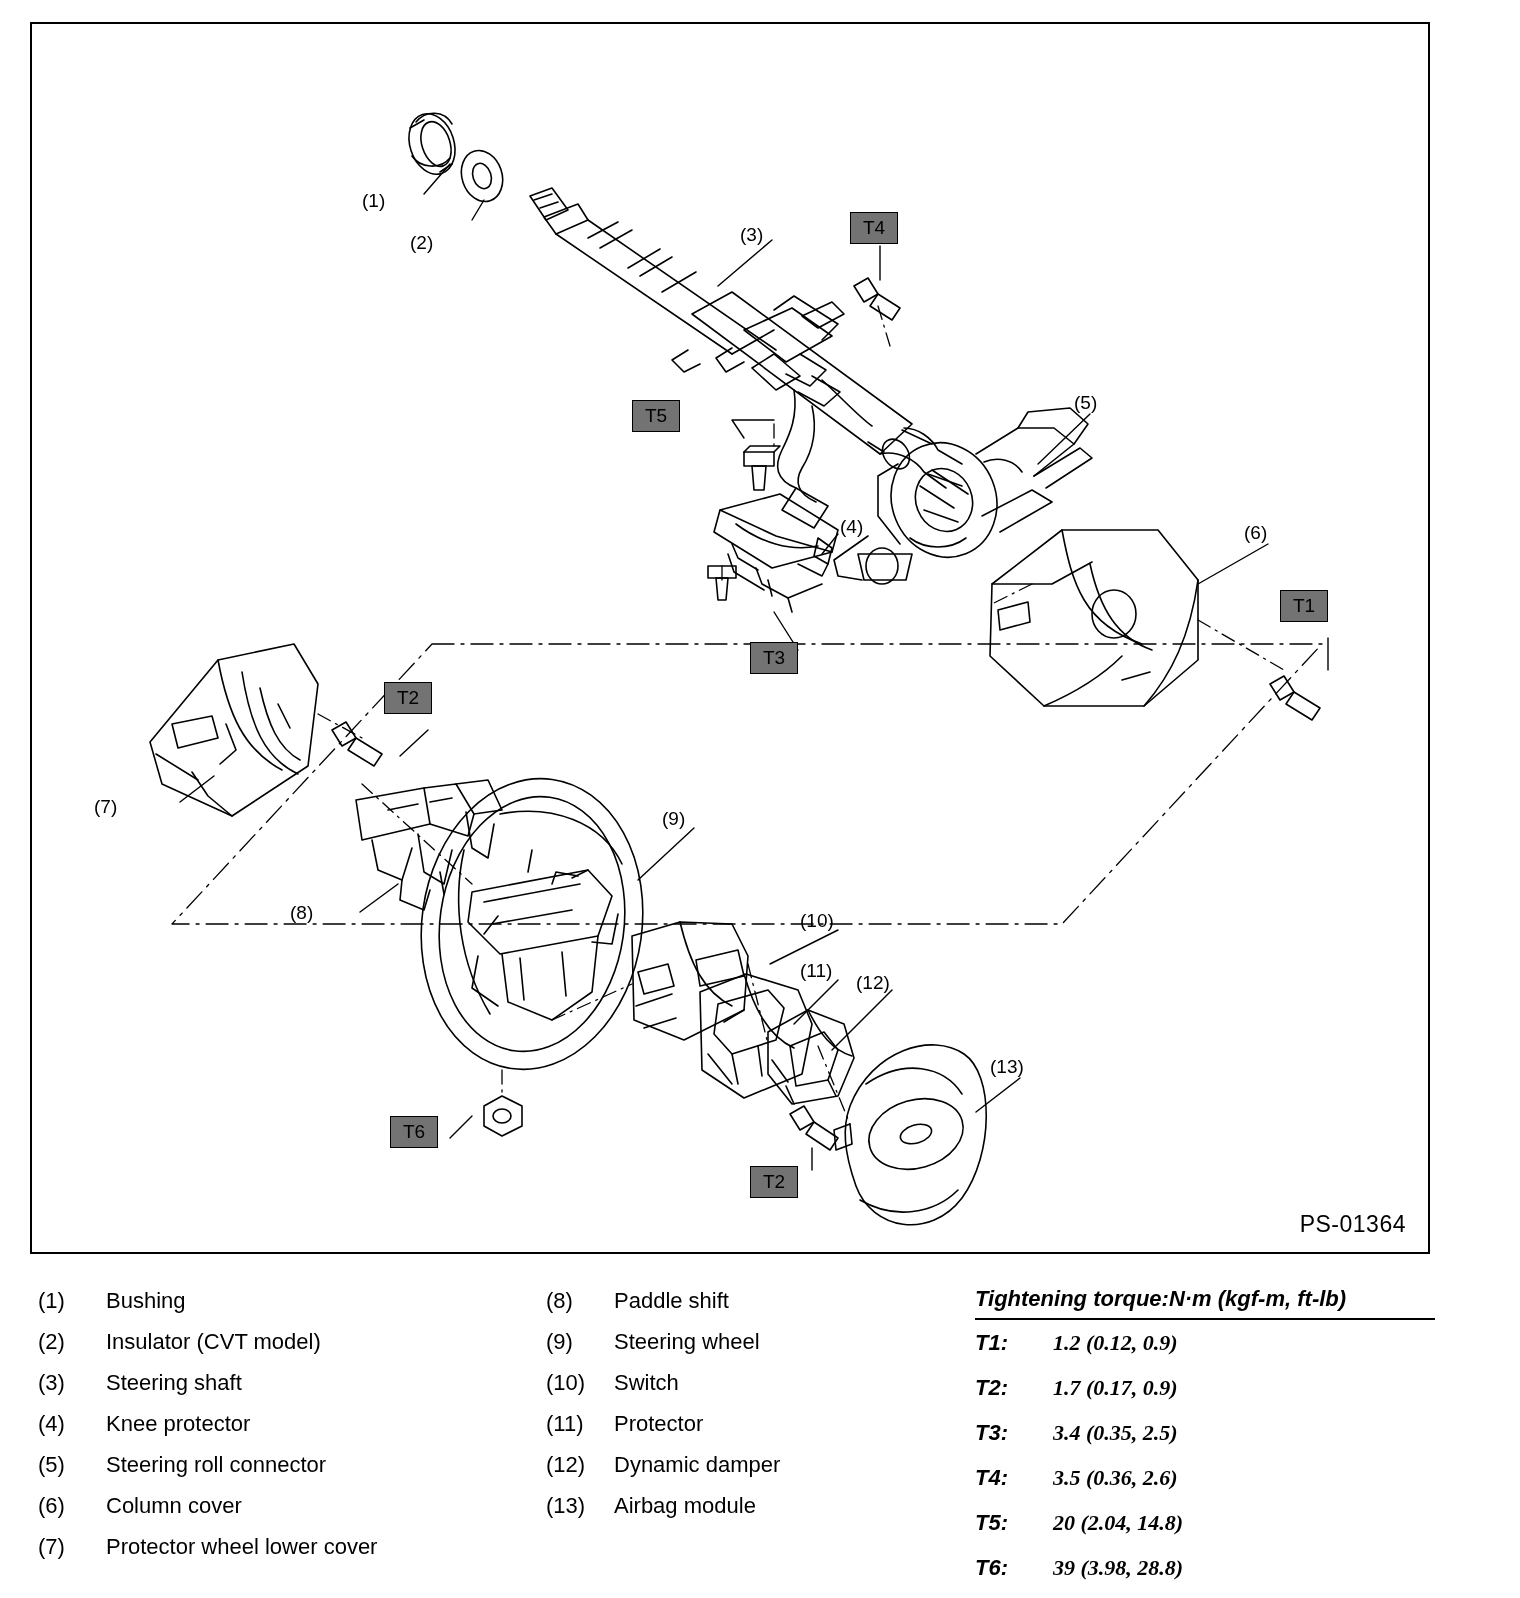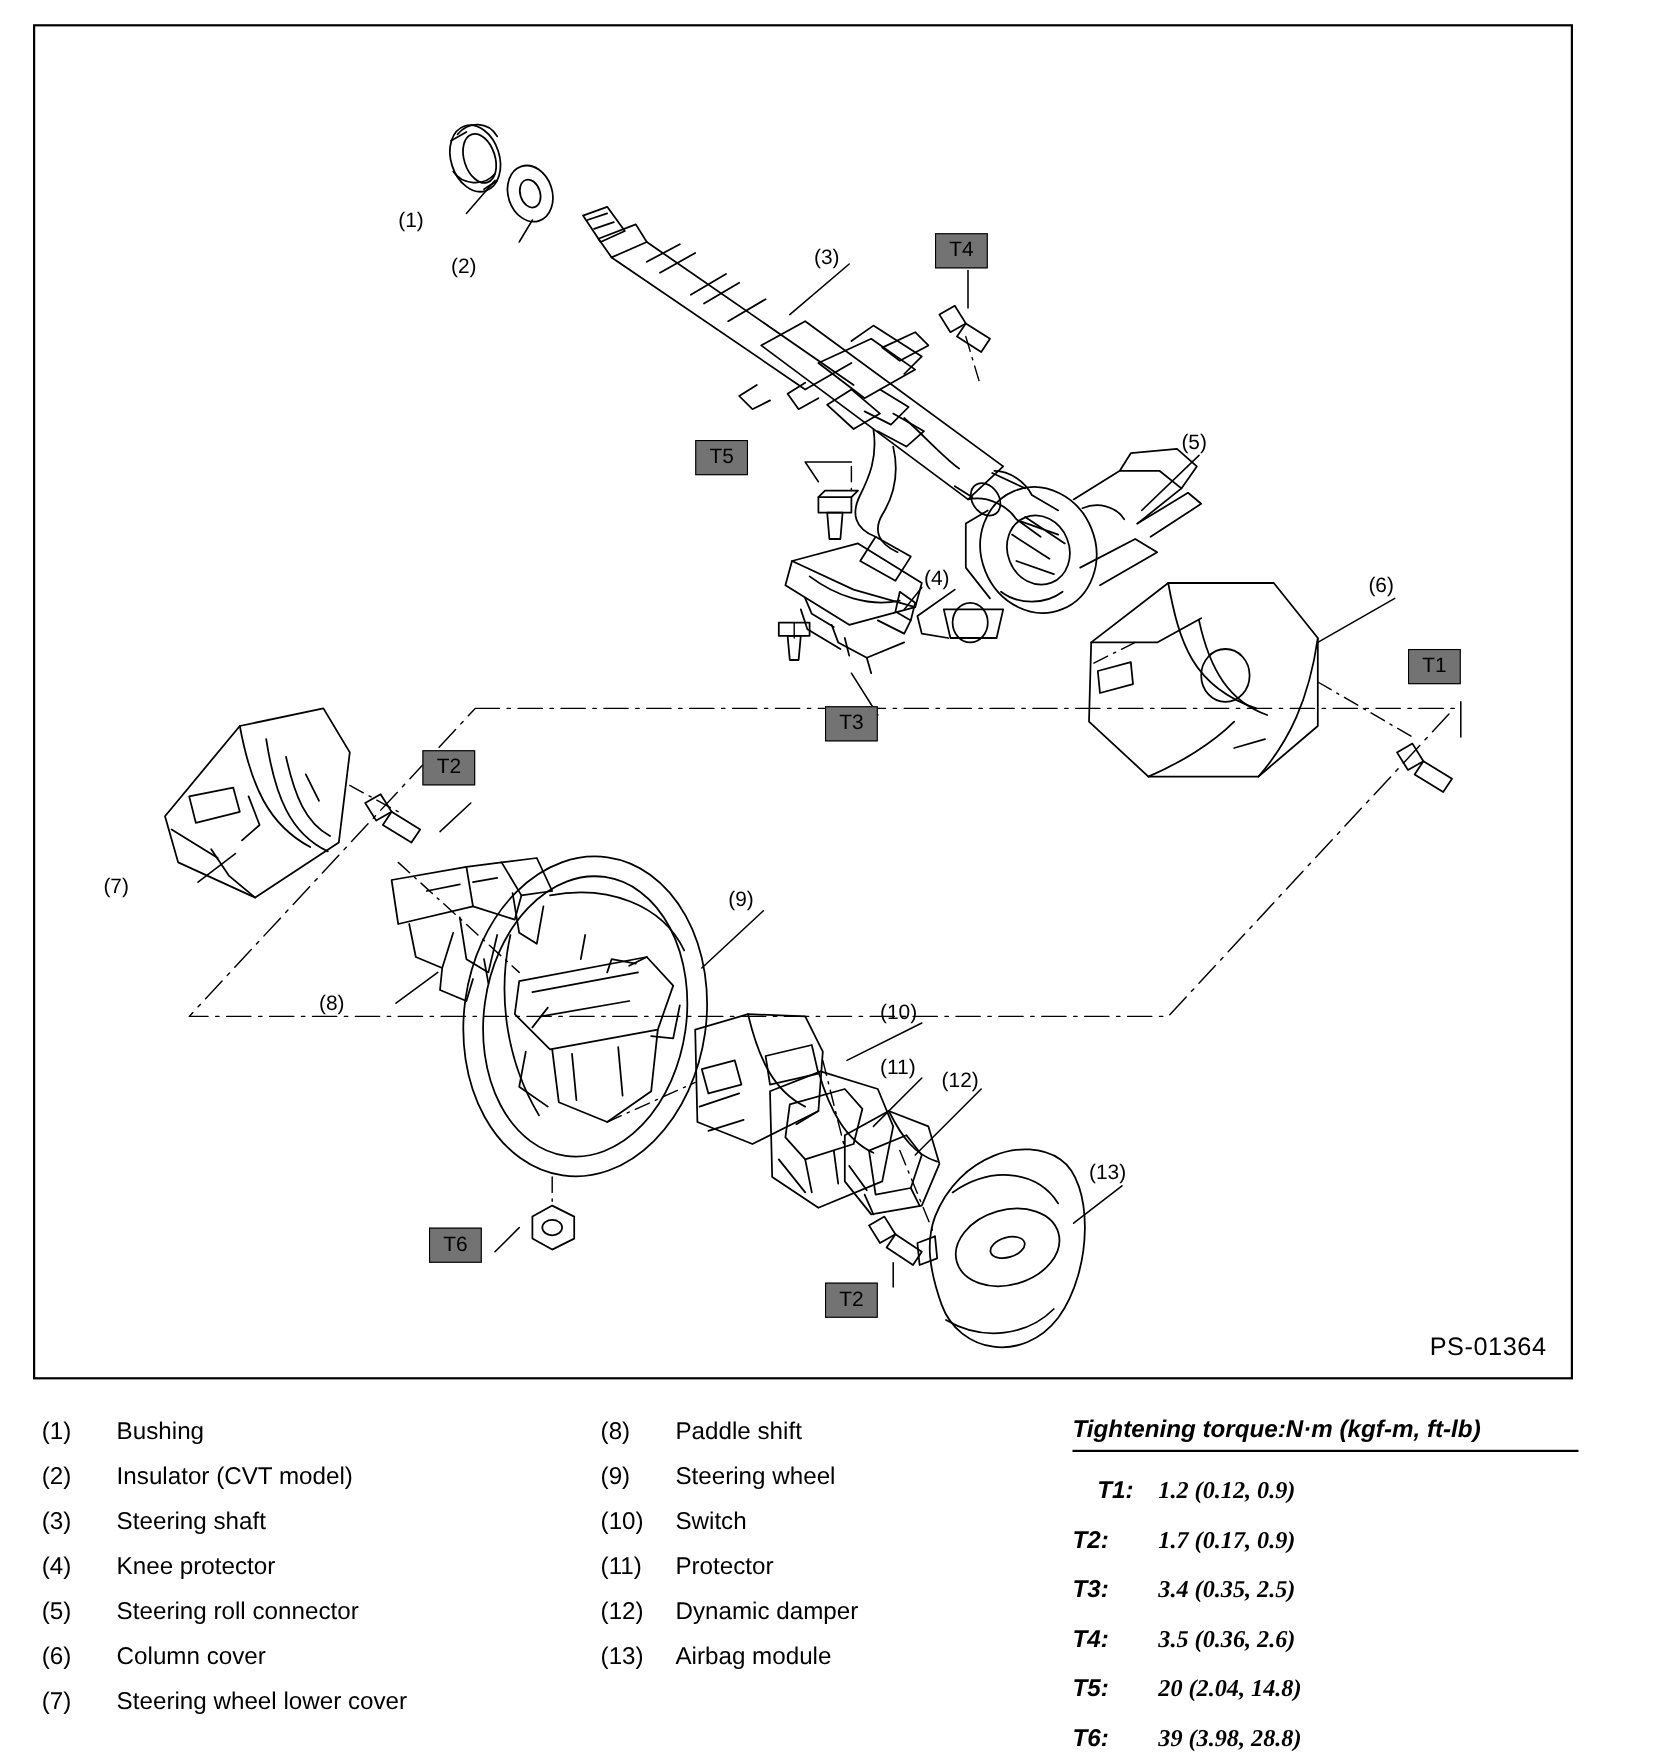--- a/index.html
+++ b/index.html
@@ -106,21 +106,21 @@
   }
   .torque-row {
     display: flex;
     align-items: baseline;
     height: 41px;
     font-size: 22px;
     font-style: italic;
     font-weight: bold;
     padding-top: 4px;
   }
-  .torque-row.first { padding-top: 22px; text-align: center; }
+  .torque-row.first { padding-top: 10px; }
   .torque-key { width: 78px; flex: 0 0 78px; }
   .torque-val { white-space: nowrap; font-family: Liberation Serif, serif; }
 </style>
 </head>
 <body>
 
 <div class="diagram-frame">
 
   <div class="diagram-canvas">
     <svg viewBox="0 0 1396 1228" xmlns="http://www.w3.org/2000/svg" fill="none" stroke="#000" stroke-width="1.6" stroke-linecap="round" stroke-linejoin="round">
@@ -429,21 +429,21 @@
     <div class="legend-row">
       <span class="legend-num">(5)</span>
       <span class="legend-label">Steering roll connector</span>
     </div>
     <div class="legend-row">
       <span class="legend-num">(6)</span>
       <span class="legend-label">Column cover</span>
     </div>
     <div class="legend-row">
       <span class="legend-num">(7)</span>
-      <span class="legend-label">Steering wheel lower cover</span>
+      <span class="legend-label">Protector wheel lower cover</span>
     </div>
   </div>
 
   <div class="legend-col right">
     <div class="legend-row">
       <span class="legend-num">(8)</span>
       <span class="legend-label">Paddle shift</span>
     </div>
     <div class="legend-row">
       <span class="legend-num">(9)</span>

